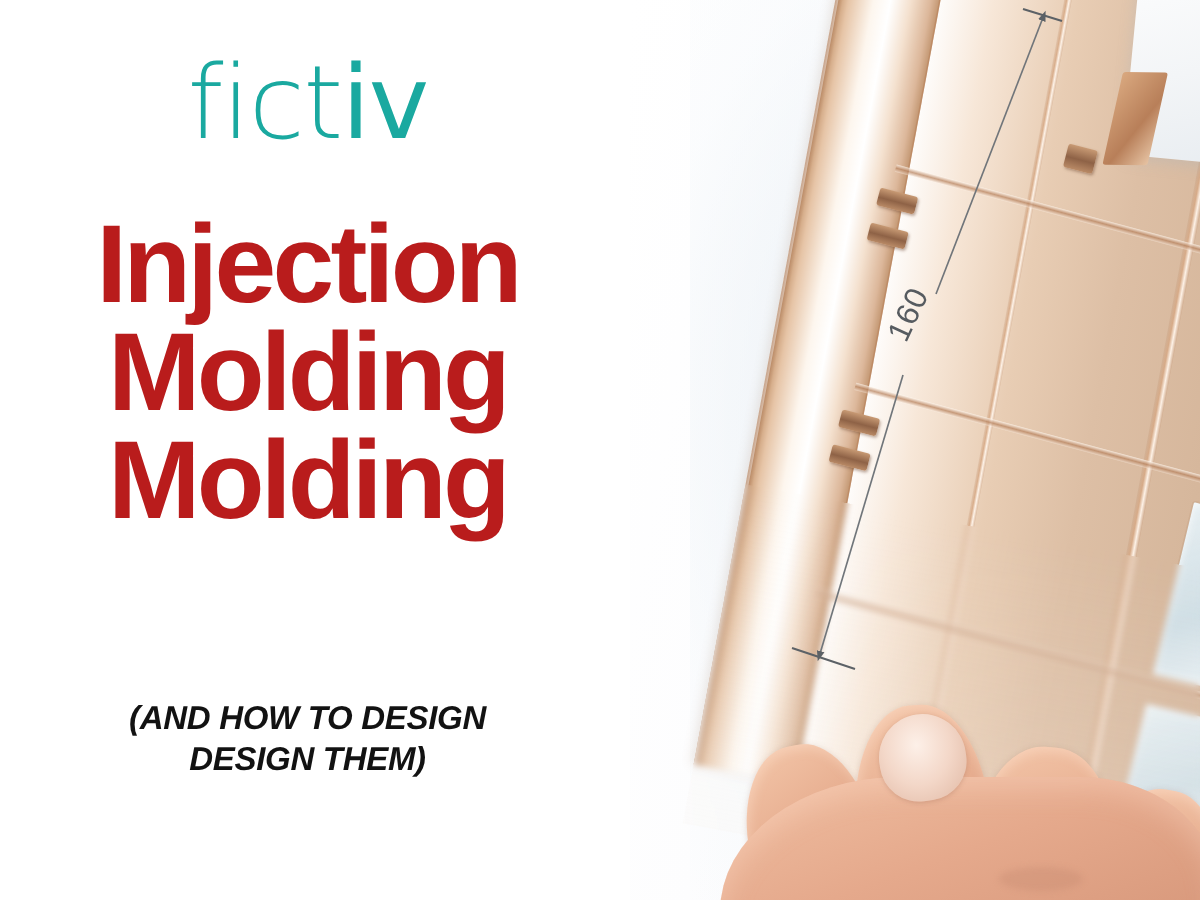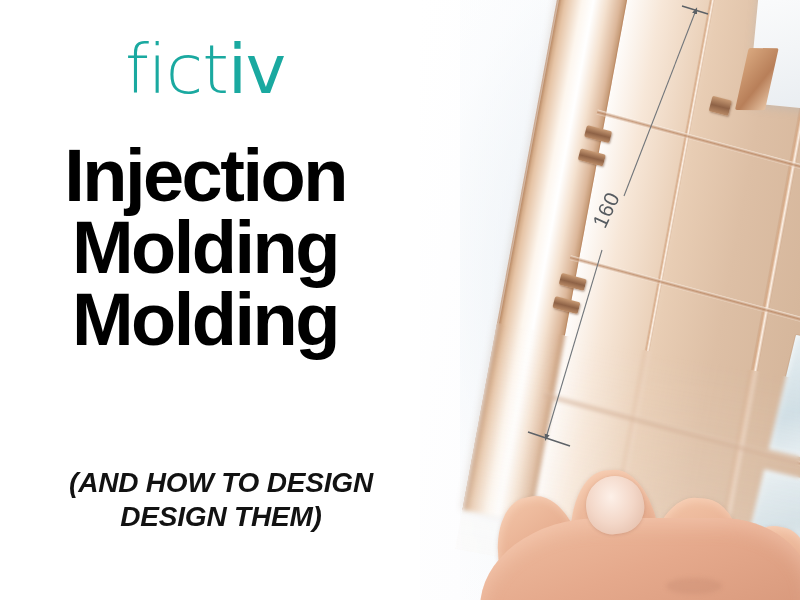--- a/index.html
+++ b/index.html
@@ -44,21 +44,21 @@
   .brand-logo .bold-iv {
     font-weight: 500;
   }
 
   .headline {
     position: absolute;
     left: 0;
     top: 140px;
     width: 410px;
     text-align: center;
-    color: #000000;
+    color: #b91c1c;
   }
   .headline .hl {
     display: block;
     font-family: "Liberation Sans", sans-serif;
     font-weight: bold;
     font-size: 74px;
     line-height: 0.97;
     letter-spacing: -2.5px;
     white-space: nowrap;
   }
@@ -66,24 +66,23 @@
   .subhead {
     position: absolute;
     left: 0;
     top: 466px;
     width: 410px;
     text-align: center;
     color: #121212;
     font-family: "Liberation Sans", sans-serif;
     font-weight: bold;
     font-style: italic;
-    font-size: 28px;
+    font-size: 22px;
     line-height: 1.22;
     letter-spacing: -0.2px;
-    margin-left: 16px;
   }
   .subhead .sl { display: block; white-space: nowrap; }
 
   
   .photo-panel {
     position: absolute;
     left: 420px;
     top: 0;
     width: 380px;
     height: 600px;

